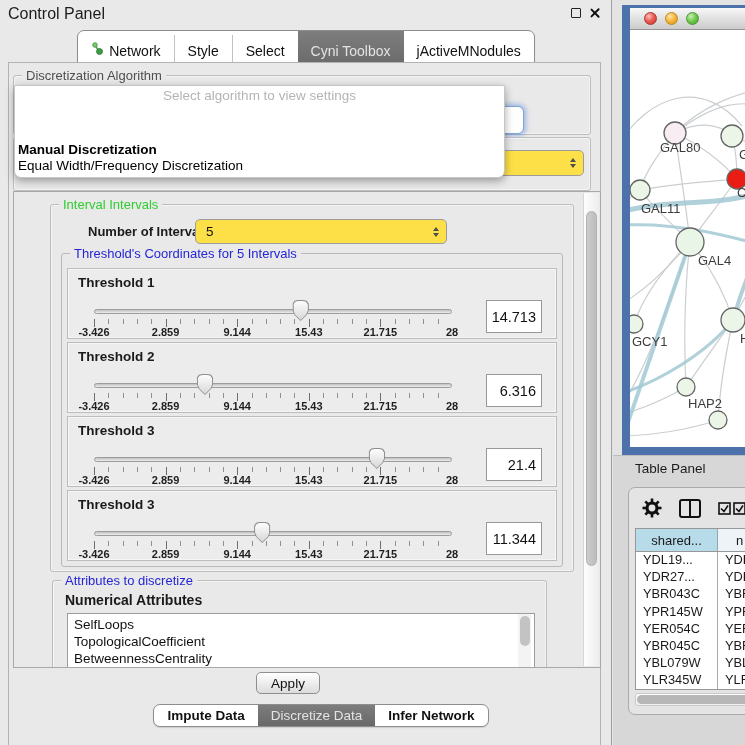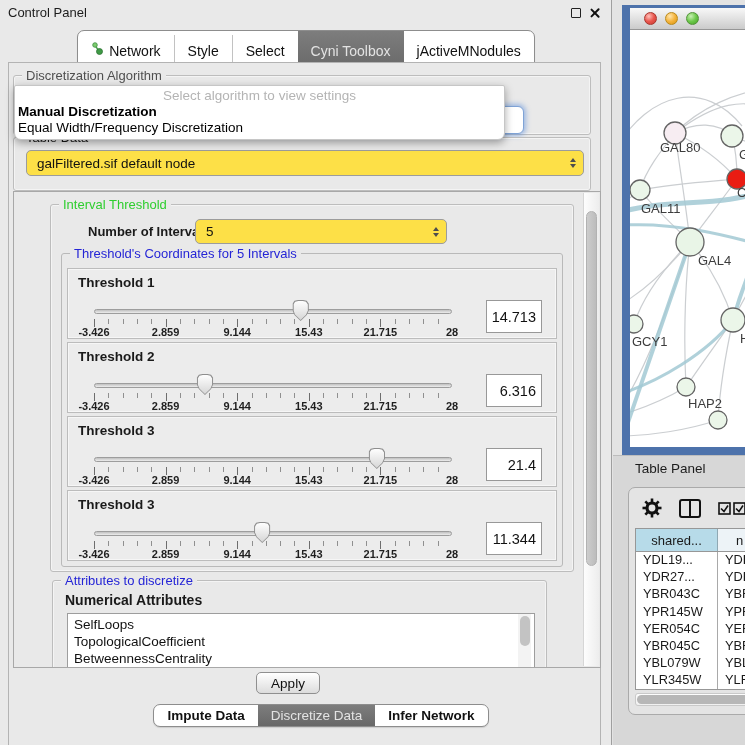--- a/index.html
+++ b/index.html
@@ -2,21 +2,21 @@
 <html><head>
 <meta charset="utf-8">
 <style>
   * { margin:0; padding:0; box-sizing:border-box; }
   html,body { width:745px; height:745px; overflow:hidden; }
   body { font-family:"Liberation Sans", sans-serif; background:#e3e3e3; position:relative; color:#1a1a1a; }
 
   
   #control-panel { position:absolute; left:0; top:0; width:612px; height:745px; background:#e9e9e9; border-right:1px solid #9f9f9f; }
   .cp-titlebar { position:relative; height:26px; }
-  .cp-title { position:absolute; left:8px; top:5px; font-size:13px; color:#1c1c1c; }
+  .cp-title { position:absolute; left:8px; top:5px; font-size:16px; color:#1c1c1c; }
   .float-icon { position:absolute; right:30px; top:8px; width:10px; height:10px; border:1.5px solid #222; border-radius:1px; }
   .close-icon { position:absolute; right:10px; top:7px; width:12px; height:12px; }
   .close-icon::before, .close-icon::after { content:""; position:absolute; left:5px; top:0; width:2.4px; height:12px; background:#111; border-radius:1px; }
   .close-icon::before { transform:rotate(45deg); }
   .close-icon::after { transform:rotate(-45deg); }
 
   .tabs-row { position:absolute; left:0; top:30px; width:612px; display:flex; justify-content:center; }
   .seg-control { display:inline-flex; background:#ffffff; border:1px solid #8d8d8d; border-radius:7px; overflow:hidden; height:42px; box-shadow:0 1px 1px rgba(0,0,0,.12); }
   .seg { display:flex; align-items:center; gap:5px; padding:0 13px; font-size:14px; color:#111; line-height:23px; }
   .seg.active { background:linear-gradient(#7d7d7d,#686868); color:#e3e3e3; }
@@ -27,21 +27,21 @@
   .group-box { position:absolute; border:1px solid #bdbdbd; border-radius:3px; box-shadow:inset 0 0 0 1px #f4f4f4; }
   .group-title { position:absolute; top:-8px; left:8px; background:#e9e9e9; padding:0 4px; font-size:13px; }
 
   #algorithm-group { left:4px; top:12px; width:578px; height:60px; }
   #algorithm-group .group-title { color:#4f4f4f; }
   #algorithm-combo { position:absolute; left:12px; top:30px; width:498px; height:28px; background:#fff; border:1px solid #7fa3d6; border-radius:6px; box-shadow:0 0 5px 2px rgba(92,142,219,.55); }
 
   #algorithm-popup { position:absolute; left:5px; top:22px; width:491px; min-height:52px; background:#fff; border:1px solid #c6c6c6; border-radius:2px 2px 7px 7px; box-shadow:0 3px 9px rgba(0,0,0,.35); z-index:60; padding:2px 0 3px 0; }
   .popup-prompt { text-align:center; color:#b4b4b4; font-size:13.5px; line-height:16px; }
   .popup-item { font-size:13.5px; line-height:16px; padding:0 3px; color:#000; white-space:nowrap; }
-  .popup-item.bold { font-weight:bold; }
+  .popup-item.bold { font-weight:bold;margin-top:38px; }
 
   #table-data-group { left:4px; top:74px; width:578px; height:54px; }
   .combo { position:absolute; background:#fde047; border:1px solid #9c9c9c; border-radius:5px; font-size:13.5px; display:flex; align-items:center; padding-left:10px; color:#111;text-align:right; }
   .combo .spin { position:absolute; right:7px; top:50%; transform:translateY(-50%); display:flex; flex-direction:column; gap:2px; }
   .spin .up { width:0; height:0; border-left:3.5px solid transparent; border-right:3.5px solid transparent; border-bottom:4.5px solid #4d4d4d; }
   .spin .down { width:0; height:0; border-left:3.5px solid transparent; border-right:3.5px solid transparent; border-top:4.5px solid #4d4d4d; }
   #table-data-combo { left:12px; top:12px; width:558px; height:26px; }
 
   #scroll-panel { position:absolute; left:4px; top:128px; width:588px; height:477px; border:1px solid #a8a8a8; background:#e9e9e9; overflow:hidden; }
   #outer-scrollbar { position:absolute; right:1px; top:1px; bottom:1px; width:16px; background:linear-gradient(to right,#fdfdfd,#ededed); border-left:1px solid #d6d6d6; }
@@ -172,21 +172,21 @@
         <span class="spin">
             <span class="up"></span>
             <span class="down"></span>
           </span>
       </div>
     </div>
 
     <div id="scroll-panel">
 
       <div class="group-box" id="interval-group">
-        <span class="group-title">Interval Threshold</span>
+        <span class="group-title">Interval Intervals</span>
         <span id="noi-label">Number of Intervals</span>
         <div class="combo" id="noi-combo">
           <span>5</span>
           <span class="spin">
               <span class="up"></span>
               <span class="down"></span>
             </span>
         </div>
 
         <div id="thr-group">

